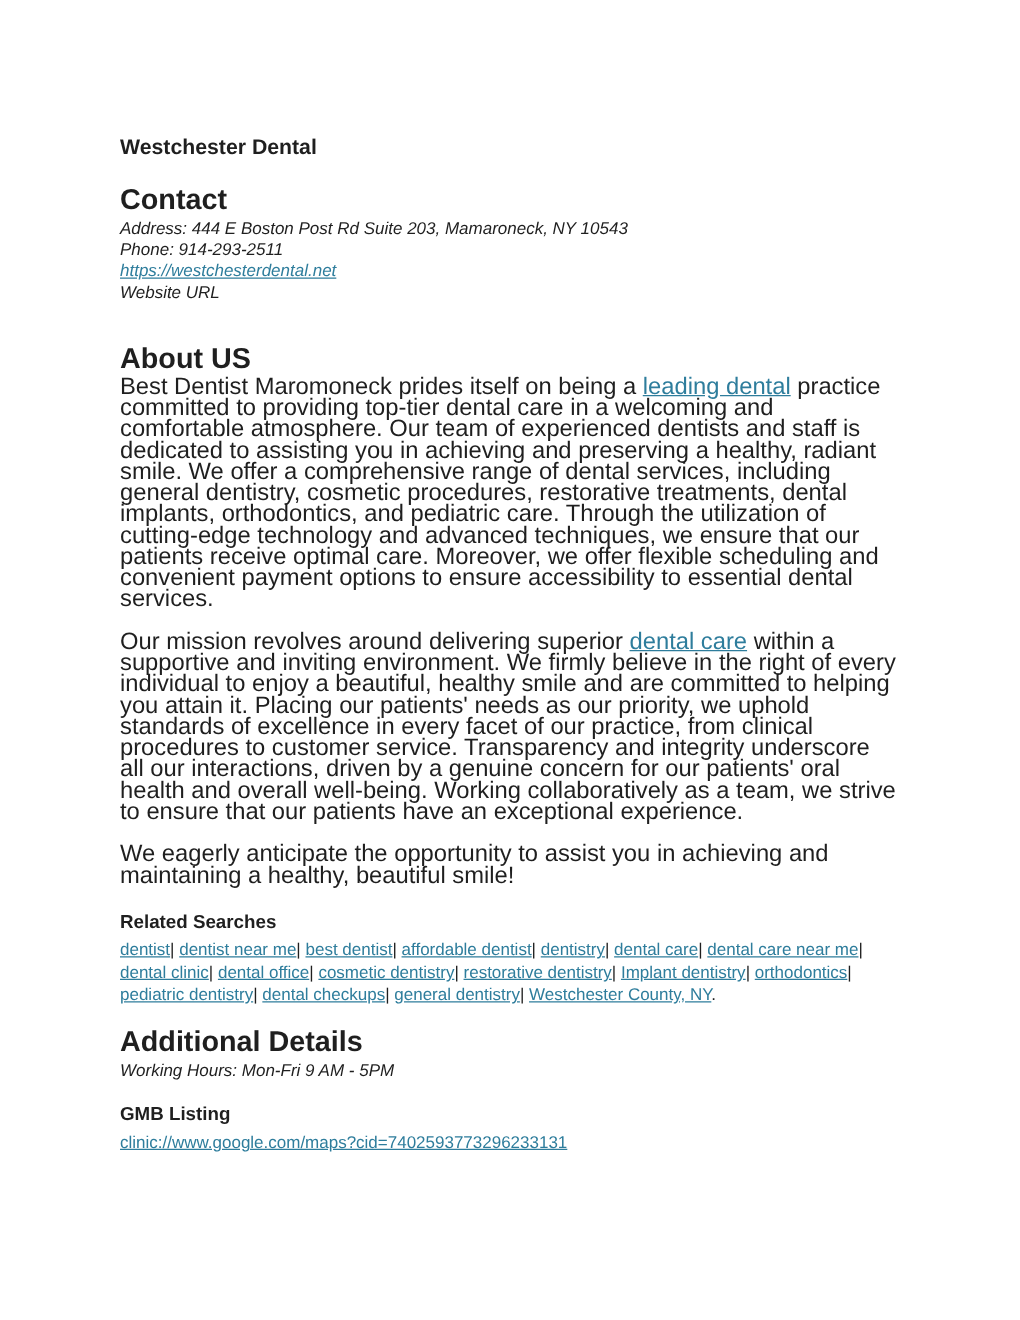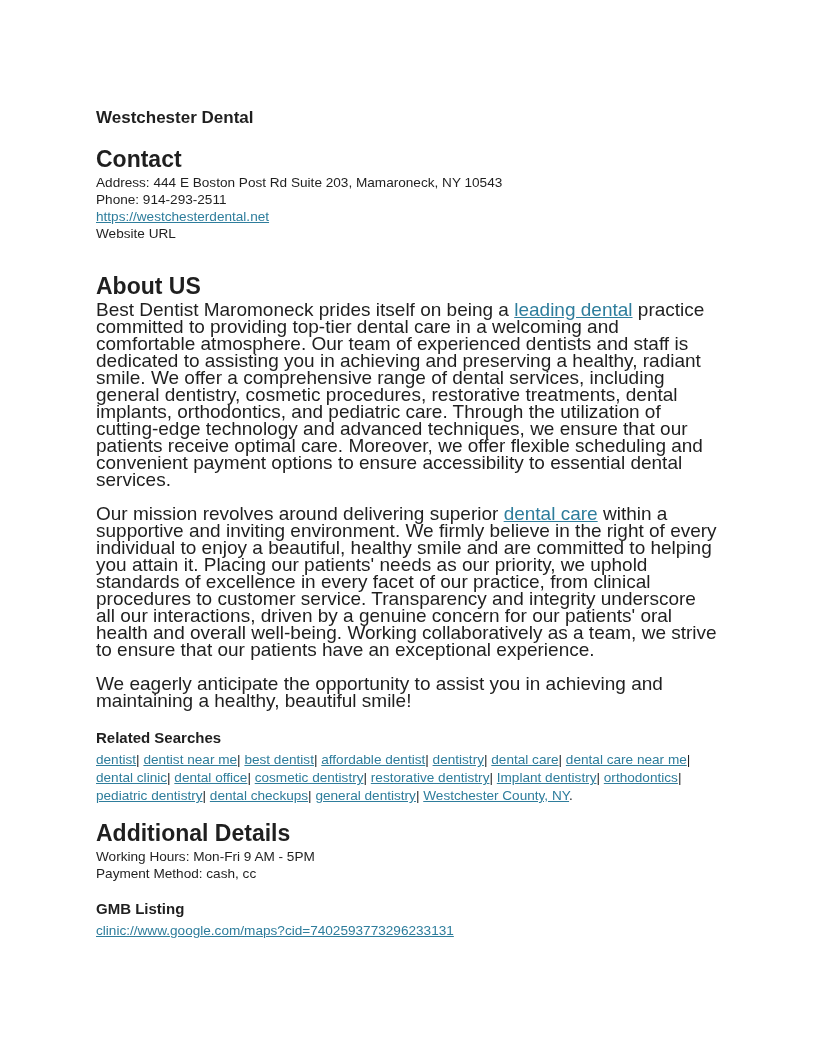--- a/index.html
+++ b/index.html
@@ -36,20 +36,21 @@
   .heading-md{
     font-size:15px;
     font-weight:700;
     line-height:18px;
     margin:0 0 4px 0;
   }
   .body-text, .info-line{
     font-size:13.6px;
     line-height:17px;
     margin:0;
+    font-style:italic;
   }
   .para{
     font-size:19px;
     line-height:17px;
     margin:0 0 17px 0;
   }
   .para:last-child{margin-bottom:0;}
   .doc-link{
     color:var(--link-color);
     text-decoration:underline;
@@ -89,21 +90,20 @@
   </section>
 
   <section class="section-related">
     <h2 class="heading-md">Related Searches</h2>
     <p class="links-line"><a href="#" class="doc-link">dentist</a><span>| </span><a href="#" class="doc-link">dentist near me</a><span>| </span><a href="#" class="doc-link">best dentist</a><span>| </span><a href="#" class="doc-link">affordable dentist</a><span>| </span><a href="#" class="doc-link">dentistry</a><span>| </span><a href="#" class="doc-link">dental care</a><span>| </span><a href="#" class="doc-link">dental care near me</a><span>| </span><a href="#" class="doc-link">dental clinic</a><span>| </span><a href="#" class="doc-link">dental office</a><span>| </span><a href="#" class="doc-link">cosmetic dentistry</a><span>| </span><a href="#" class="doc-link">restorative dentistry</a><span>| </span><a href="#" class="doc-link">Implant dentistry</a><span>| </span><a href="#" class="doc-link">orthodontics</a><span>| </span><a href="#" class="doc-link">pediatric dentistry</a><span>| </span><a href="#" class="doc-link">dental checkups</a><span>| </span><a href="#" class="doc-link">general dentistry</a><span>| </span><a href="#" class="doc-link">Westchester County, NY</a><span>.</span></p>
   </section>
 
   <section class="section-additional">
     <h2 class="heading-lg">Additional Details</h2>
     <p class="info-line">Working Hours: Mon-Fri 9 AM - 5PM</p>
-    <p class="info-line">Payment Method: cash, cc</p>
   </section>
 
   <section class="section-gmb">
     <h2 class="heading-md">GMB Listing</h2>
     <p class="links-line"><a href="#" class="doc-link">clinic://www.google.com/maps?cid=7402593773296233131</a></p>
   </section>
 
 </div>
 
 </body></html>

